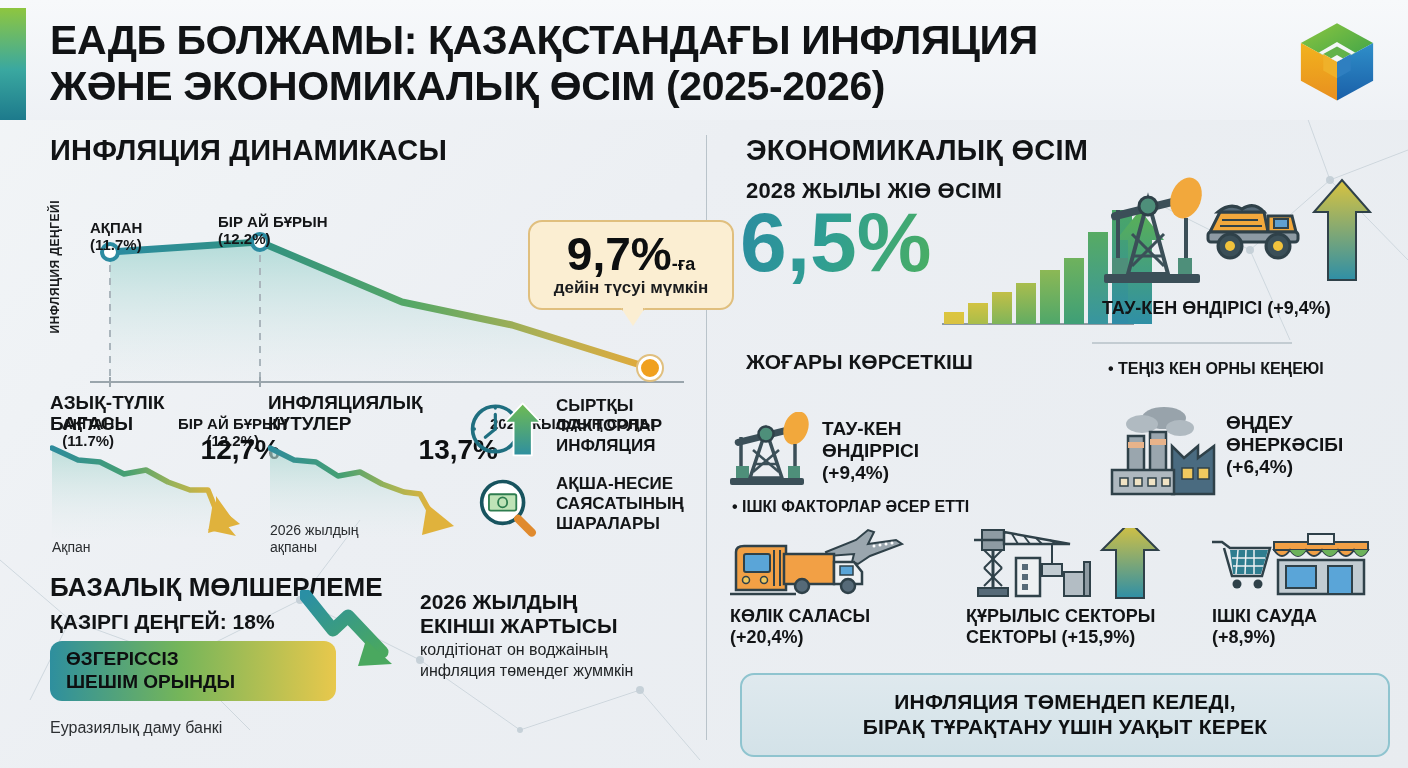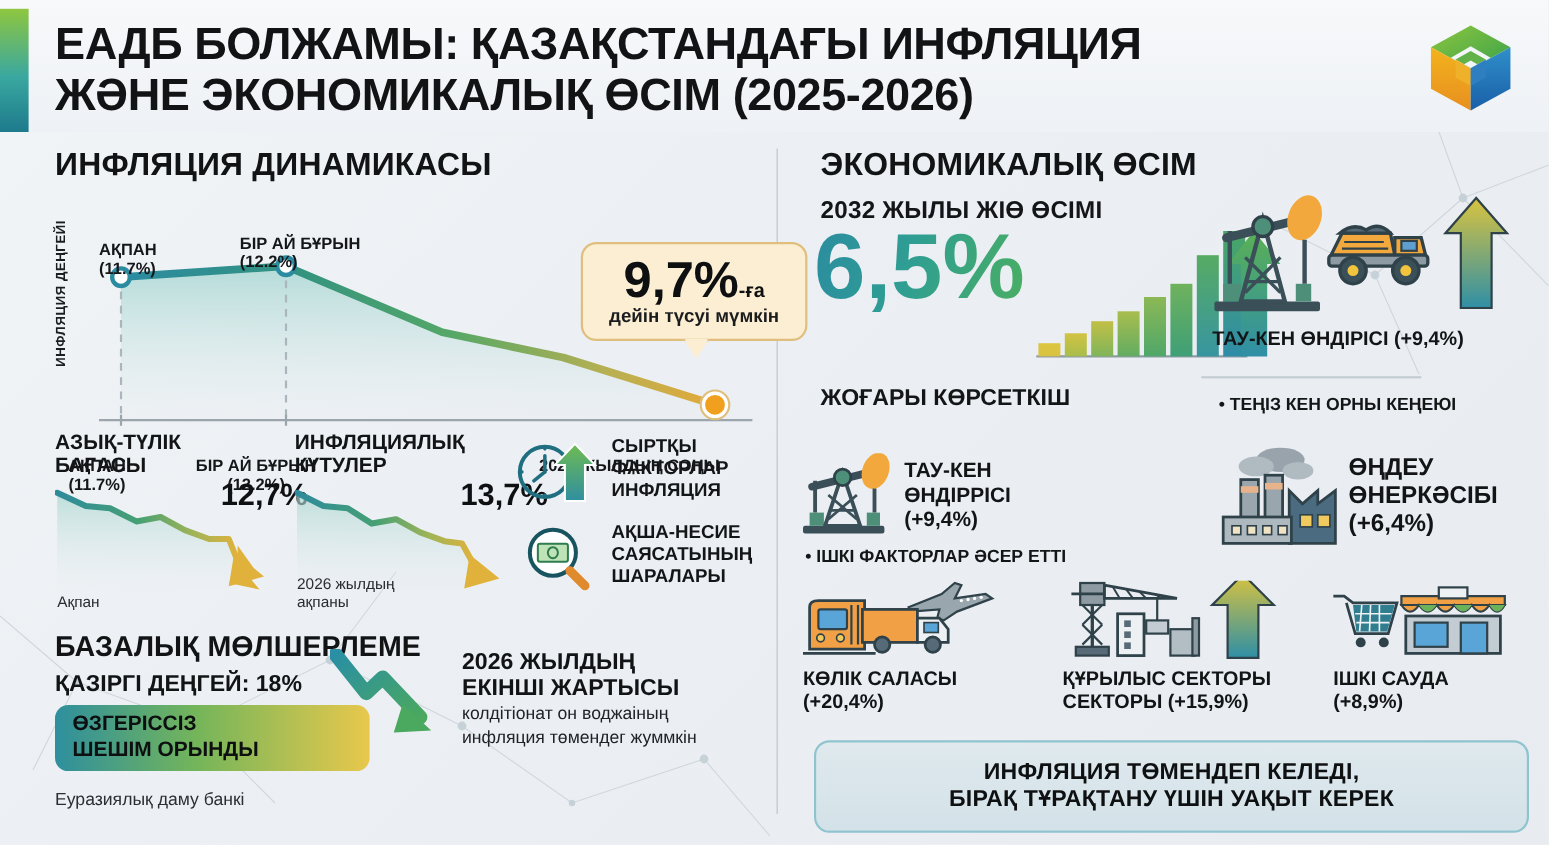--- a/index.html
+++ b/index.html
@@ -126,21 +126,21 @@
   .mining-top { position:absolute; left:390px; top:50px; width:300px; }
   .mining-top .lbl { position:absolute; left:6px; top:128px; font-size:18px; font-weight:bold; color:#121416;}
   .hr-sep { position:absolute; left:386px; top:222px; width:200px; height:2px; background:#c3ccd2;}
   .bullet-teniz { position:absolute; left:386px; top:240px; font-size:16px; font-weight:bold; color:#131517;margin-left:16px;}
 
   .mining-mid { position:absolute; left:20px; top:292px; width:250px;}
   .mining-mid .lbl { position:absolute; left:96px; top:6px; font-size:19px; font-weight:bold; color:#121416; line-height:1.15;}
   .bullet-ishki { position:absolute; left:26px; top:378px; font-size:16px; font-weight:bold; color:#131517;}
 
   .factory { position:absolute; left:396px; top:282px; width:300px;}
-  .factory .lbl { position:absolute; left:124px; top:10px; font-size:22px; font-weight:bold; color:#121416; line-height:1.15;}
+  .factory .lbl { position:absolute; left:124px; top:10px; font-size:19px; font-weight:bold; color:#121416; line-height:1.15;}
 
   .sectors { position:absolute; left:10px; top:408px; width:690px; height:130px;}
   .sector { position:absolute; }
   .sector .lbl { font-size:18px; font-weight:bold; color:#121416; line-height:1.16;}
   .s1 { left:14px; top:0; width:210px;}
   .s2 { left:250px; top:0; width:250px;}
   .s3 { left:496px; top:0; width:190px;}
 
   .banner {
     position:absolute; left:34px; top:553px; width:650px; height:84px;
@@ -402,21 +402,21 @@
           <div>колдітіонат он воджаіның</div>
           <div>инфляция төмендег жуммкін</div>
         </div>
       </div>
     </div>
   </div>
 
   <div class="rcol">
 
     <div class="sec-title r-head">ЭКОНОМИКАЛЫҚ ӨСІМ</div>
-    <div class="r-sub">2032 ЖЫЛЫ ЖІӨ ӨСІМІ</div>
+    <div class="r-sub">2028 ЖЫЛЫ ЖІӨ ӨСІМІ</div>
     <div class="bignum">6,5%</div>
 
     <svg class="barchart" width="230" height="150">
       <defs>
         <linearGradient id="bG1" x1="0" y1="1" x2="0" y2="0">
             <stop offset="0" stop-color="#d9c242"></stop>
             <stop offset="1" stop-color="#dcc63f"></stop>
           </linearGradient>
         <linearGradient id="bG2" x1="0" y1="1" x2="0" y2="0">
             <stop offset="0" stop-color="#a8bd4b"></stop>

